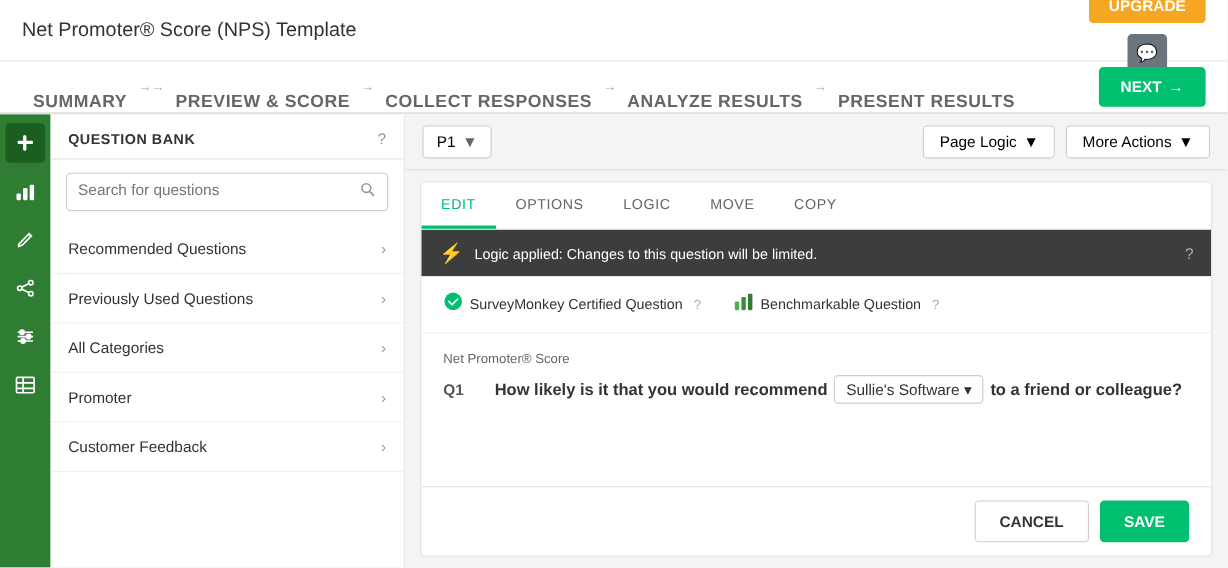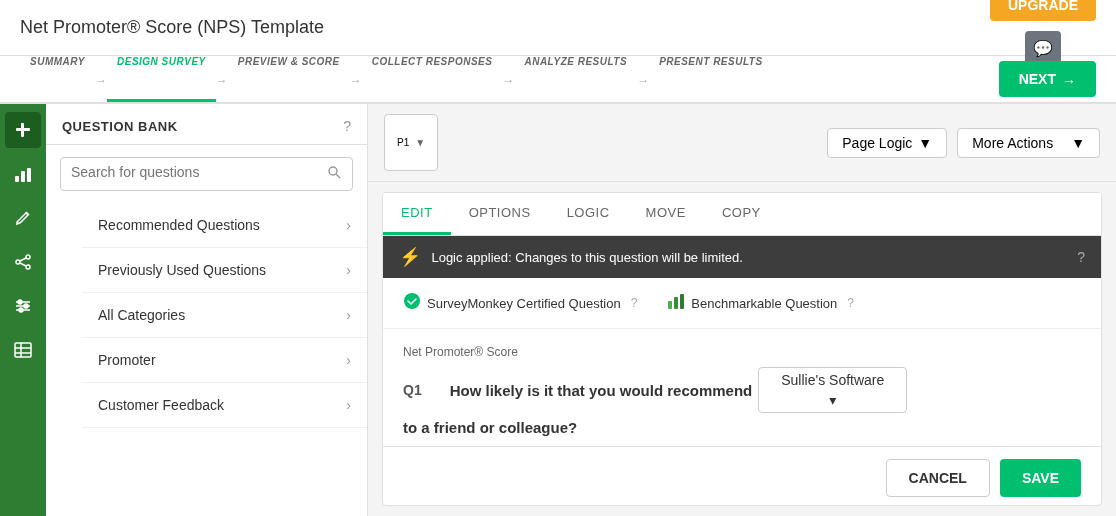--- a/index.html
+++ b/index.html
@@ -23,23 +23,23 @@
       display: flex; align-items: center; justify-content: center;
     }
 
     
     .nav-bar {
       display: flex; align-items: center; background: #fff;
       padding: 0 20px; height: 48px; border-bottom: 2px solid #e0e0e0;
       gap: 0;
     }
     .nav-item {
-      font-size: 10px; font-weight: bold; color: #666; padding: 0 10px;
-      display: flex; align-items: flex-start; gap: 6px; cursor: pointer; height: 100%;
-      text-transform: uppercase; letter-spacing: 0.5px; white-space: nowrap; font-style: italic;
+      font-size: 16px; font-weight: bold; color: #666; padding: 0 10px;
+      display: flex; align-items: flex-end; gap: 6px; cursor: pointer; height: 100%;
+      text-transform: uppercase; letter-spacing: 0.5px; white-space: nowrap;
     }
     .nav-item.active { color: #00bf6f; border-bottom: 3px solid #00bf6f; }
     .nav-arrow { color: #aaa; font-size: 12px; }
     .btn-next {
       margin-left: auto; background: #00bf6f; color: #fff; border: none;
       border-radius: 4px; padding: 10px 20px; font-size: 14px; font-weight: bold;
       cursor: pointer; display: flex; align-items: center; gap: 6px;
     }
 
     
@@ -70,48 +70,48 @@
     .search-box {
       margin: 12px 14px; display: flex; align-items: flex-start;
       border: 1px solid #ccc; border-radius: 4px; padding: 6px 10px; background: #fff;
     }
     .search-input {
       border: none; outline: none; font-size: 14px; color: #999; flex: 1;
       background: transparent;
     }
     .search-icon { color: #999; font-size: 16px; }
 
-    .bank-list { flex: 1; overflow-y: auto; margin-left: 36px; }
+    .bank-list { flex: 1; overflow-y: auto; }
     .bank-item {
       display: flex; align-items: center; justify-content: space-between;
       padding: 14px 16px; border-bottom: 1px solid #f0f0f0; cursor: pointer;
       font-size: 14px; color: #333;
     }
     .bank-item-chevron { color: #999; font-size: 14px; }
 
     
     .right-panel { flex: 1; display: flex; flex-direction: column; background: #f4f4f4; }
 
     
     .panel-toolbar {
       display: flex; align-items: center; padding: 10px 16px; background: #f4f4f4;
       border-bottom: 1px solid #e0e0e0; gap: 10px;
     }
     .page-selector {
       display: flex; align-items: center; gap: 6px; background: #fff;
-      border: 1px solid #ccc; border-radius: 4px; padding: 22px 12px; font-size: 10px; cursor: pointer;
+      border: 1px solid #ccc; border-radius: 4px; padding: 6px 12px; font-size: 14px; cursor: pointer;
     }
     .page-selector-chevron { color: #666; }
     .toolbar-spacer { flex: 1; }
     .page-logic-btn {
       display: flex; align-items: center; gap: 6px; background: #fff;
       border: 1px solid #ccc; border-radius: 4px; padding: 6px 14px; font-size: 14px; cursor: pointer;
     }
     .more-actions-btn {
-      display: flex; align-items: center; gap: 18px; background: #fff;
+      display: flex; align-items: center; gap: 6px; background: #fff;
       border: 1px solid #ccc; border-radius: 4px; padding: 6px 14px; font-size: 14px; cursor: pointer;
     }
 
     
     .edit-panel {
       margin: 10px 14px; background: #fff; border: 1px solid #e0e0e0; border-radius: 4px;
       flex: 1; display: flex; flex-direction: column; overflow: hidden;
     }
     .edit-tabs {
       display: flex; border-bottom: 1px solid #e0e0e0; background: #fff;
@@ -142,22 +142,22 @@
     .benchmark-icon { font-size: 16px; }
     .help-small { color: #aaa; font-size: 12px; cursor: pointer; margin-left: 4px; }
 
     
     .question-content { padding: 16px 20px 10px; flex: 1; }
     .question-label { font-size: 12px; color: #666; margin-bottom: 8px; }
     .question-row { display: flex; align-items: center; flex-wrap: wrap; gap: 6px; font-size: 15px; font-weight: bold; color: #333; }
     .q-number { font-size: 14px; color: #555; margin-right: 22px; font-weight: bold; }
     .company-dropdown {
       display: inline-flex; align-items: center; gap: 4px; border: 1px solid #ccc;
-      border-radius: 4px; padding: 4px 22px; font-size: 14px; cursor: pointer;
-      background: #fff; font-weight: normal; flex-direction: column;
+      border-radius: 4px; padding: 4px 10px; font-size: 14px; cursor: pointer;
+      background: #fff; font-weight: normal;
     }
 
     
     .panel-footer {
       display: flex; justify-content: flex-end; gap: 10px; padding: 12px 20px;
       border-top: 1px solid #e0e0e0;
     }
     .btn-cancel {
       background: #fff; color: #333; border: 1px solid #ccc; border-radius: 4px;
       padding: 10px 22px; font-size: 14px; font-weight: bold; cursor: pointer; text-transform: uppercase;
@@ -176,23 +176,20 @@
     <button class="btn-upgrade">UPGRADE</button>
     <button class="btn-icon">💬</button>
   </div>
 </div>
 
 <div class="nav-bar">
   <div class="nav-item">
     <span>SUMMARY</span>
   </div>
   <span class="nav-arrow">→</span>
-  <div class="nav-item active">
-    <span>DESIGN SURVEY</span>
-  </div>
   <span class="nav-arrow">→</span>
   <div class="nav-item">
     <span>PREVIEW &amp; SCORE</span>
   </div>
   <span class="nav-arrow">→</span>
   <div class="nav-item">
     <span>COLLECT RESPONSES</span>
   </div>
   <span class="nav-arrow">→</span>
   <div class="nav-item">

